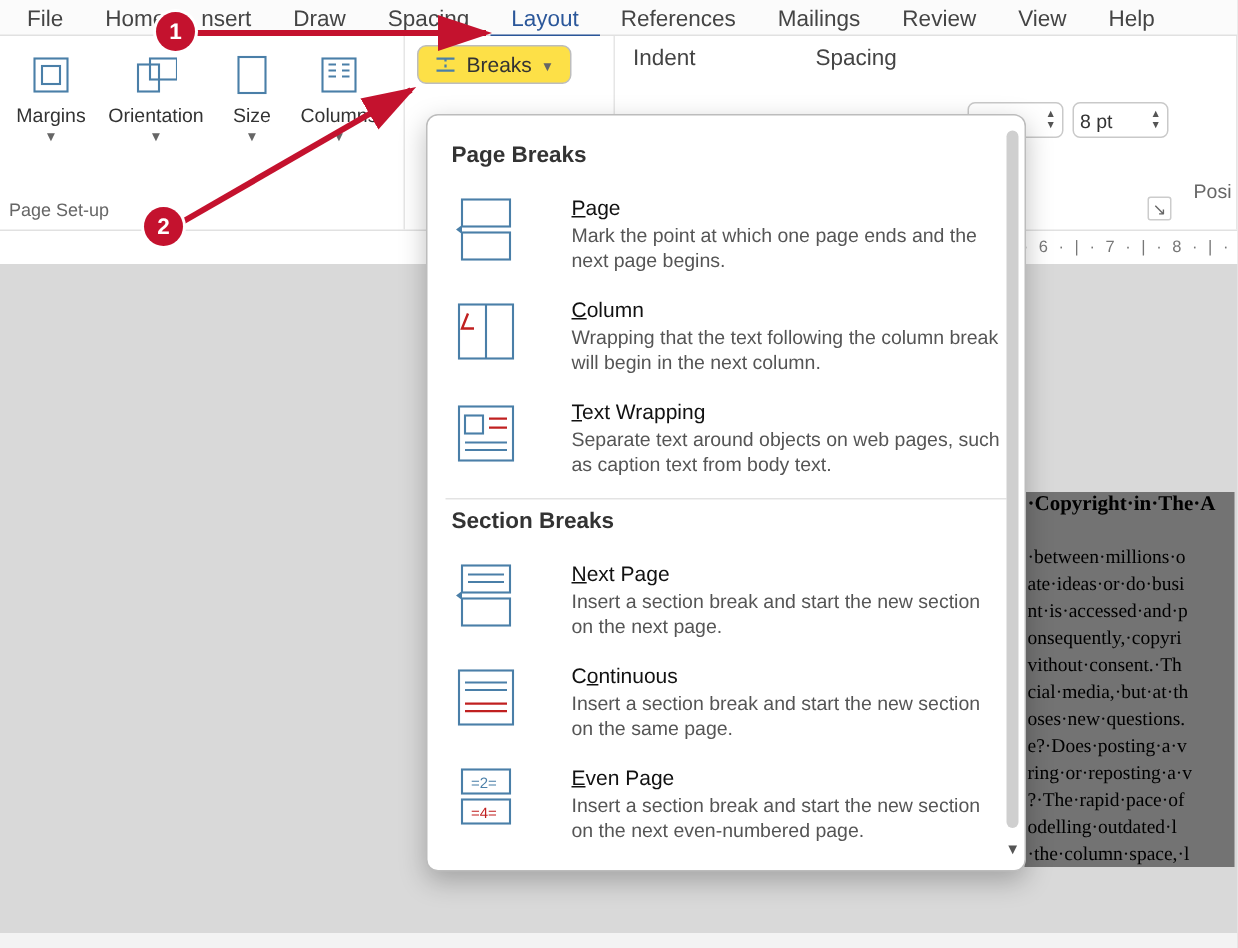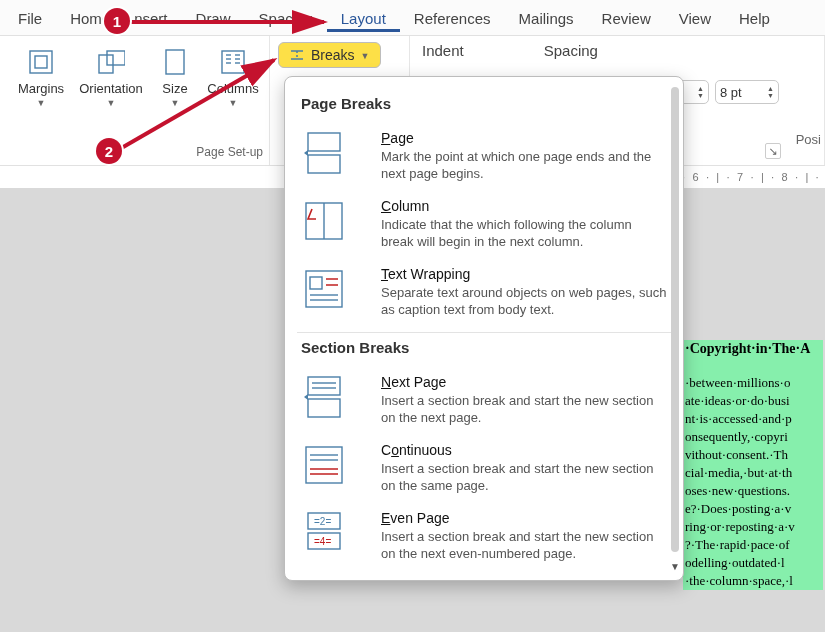--- a/index.html
+++ b/index.html
@@ -1,25 +1,25 @@
 <!DOCTYPE html>
 <html><head>
 <meta charset="utf-8">
 <style>
   * { box-sizing: border-box; margin: 0; padding: 0; }
   body { font-family: "Segoe UI", Arial, sans-serif; font-size: 14px; background: #f3f3f3; width: 825px; height: 632px; overflow: hidden; position: relative; color: #333; }
   
   
-  .tabs { display: flex; align-items: center; height: 36px; background: #fbfbfb; border-bottom: 1px solid #e1e1e1; padding: 0 4px; }
+  .tabs { display: flex; align-items: center; height: 24px; background: #fbfbfb; border-bottom: 1px solid #e1e1e1; padding: 0 4px; }
   .tab { padding: 6px 14px 5px 14px; font-size: 15px; color: #444; cursor: pointer; }
   .tab.active { color: #2b579a; border-bottom: 3px solid #2b579a; padding-bottom: 2px; }
   
   
   .ribbon { display: flex; background: #fff; height: 130px; border-bottom: 1px solid #e1e1e1; position: relative; }
-  .group { display: flex; flex-direction: column; align-items: flex-end; border-right: 1px solid #e6e6e6; padding: 4px 6px 4px 6px; }
+  .group { display: flex; flex-direction: column; align-items: flex-start; border-right: 1px solid #e6e6e6; padding: 4px 6px 4px 6px; }
   .group-row { display: flex; gap: 6px; }
   .big-btn { display: flex; flex-direction: column; align-items: center; width: 56px; padding-top: 8px; cursor: pointer; font-size: 13px; color: #333;}
   .big-btn .ico { width: 28px; height: 28px; margin-bottom: 6px; display:flex; align-items:center; justify-content:center; }
   .big-btn .lbl { text-align:center; line-height:14px;}
   .chev { font-size: 9px; color:#666; margin-top:2px; }
   .group-label { font-size: 12px; color: #666; margin-top: auto; padding: 4px 0 2px 0; display:flex; align-items:center; gap:50px;}
   
   
   .breaks-area { padding: 6px 8px; border-right:1px solid #e6e6e6; width:140px;}
   .breaks-btn { display:inline-flex; align-items:center; gap:6px; border:1px solid #bdbdbd; border-radius:6px; padding:4px 10px; background:#fde047; cursor:pointer; font-size:14px;}
@@ -33,21 +33,21 @@
   .pt-box { width:64px; height:24px; border:1px solid #c9c9c9; border-radius:5px; background:#fff; display:flex; align-items:center; justify-content:space-between; padding:0 4px; font-size:13px;}
   .pt-spin { display:flex; flex-direction:column; font-size:7px; color:#555; line-height:7px;}
   .posi { position:absolute; right:4px; top:96px; font-size:13px; color:#666;}
   .dlaunch { position:absolute; right:44px; bottom:6px; font-size:11px; color:#666; cursor:pointer; border:1px solid #ccc; width:16px; height:16px; display:flex; align-items:center; justify-content:center; border-radius:2px;}
   
   
   .ruler { height:22px; background:#fff; display:flex; align-items:center; justify-content:flex-end; padding-right:4px; font-size:11px; color:#777; letter-spacing:2px;}
   
   
   .doc { background:#d9d9d9; height:446px; position:relative; }
-  .page-content { position:absolute; right:2px; top:152px; width:140px; font-family:"Times New Roman", serif; font-size:13px; line-height:18px; color:#000; background:#86efac; padding-left:2px;}
+  .page-content { position:absolute; right:2px; top:152px; width:140px; font-family:"Times New Roman", serif; font-size:13px; line-height:18px; color:#000; background:#737373; padding-left:2px;}
   .page-title { font-weight:bold; font-size:14px;}
   
   
   .dropdown { position:absolute; left:284px; top:76px; width:400px; background:#fff; border:1px solid #bcbcbc; border-radius:8px; box-shadow:0 6px 18px rgba(0,0,0,.25); padding:12px 16px 10px 16px; z-index:20;}
   .dd-head { font-weight:600; font-size:15px; margin:6px 0 10px 0;}
   .dd-item { display:flex; gap:34px; padding:8px 0; cursor:pointer;}
   .dd-ico { width:46px; height:46px; flex:none; display:flex; align-items:center; justify-content:center;}
   .dd-txt { flex:1;}
   .dd-title { font-size:14px; color:#111; margin-bottom:2px;}
   .dd-title u { text-decoration:underline;}
@@ -206,21 +206,21 @@
   <div class="dd-item">
     <div class="dd-ico">
         <svg width="44" height="44">
           <rect x="4" y="4" width="36" height="36" class="icon-stroke"></rect>
           <line x1="22" y1="4" x2="22" y2="40" class="icon-stroke"></line>
           <path d="M10 10 l-4 10 l8 0" stroke="#c02020" stroke-width="1.6" fill="none"></path>
         </svg>
       </div>
     <div class="dd-txt">
         <div class="dd-title"><u>C</u>olumn</div>
-        <div class="dd-desc">Indicate that the which following the column break will begin in the next column.</div>
+        <div class="dd-desc">Wrapping that the text following the column break will begin in the next column.</div>
       </div>
   </div>
 
   <div class="dd-item">
     <div class="dd-ico">
         <svg width="44" height="44">
           <rect x="4" y="4" width="36" height="36" class="icon-stroke"></rect>
           <rect x="8" y="10" width="12" height="12" class="icon-stroke"></rect>
           <line x1="24" y1="12" x2="36" y2="12" stroke="#c02020" stroke-width="1.5"></line>
           <line x1="24" y1="18" x2="36" y2="18" stroke="#c02020" stroke-width="1.5"></line>

